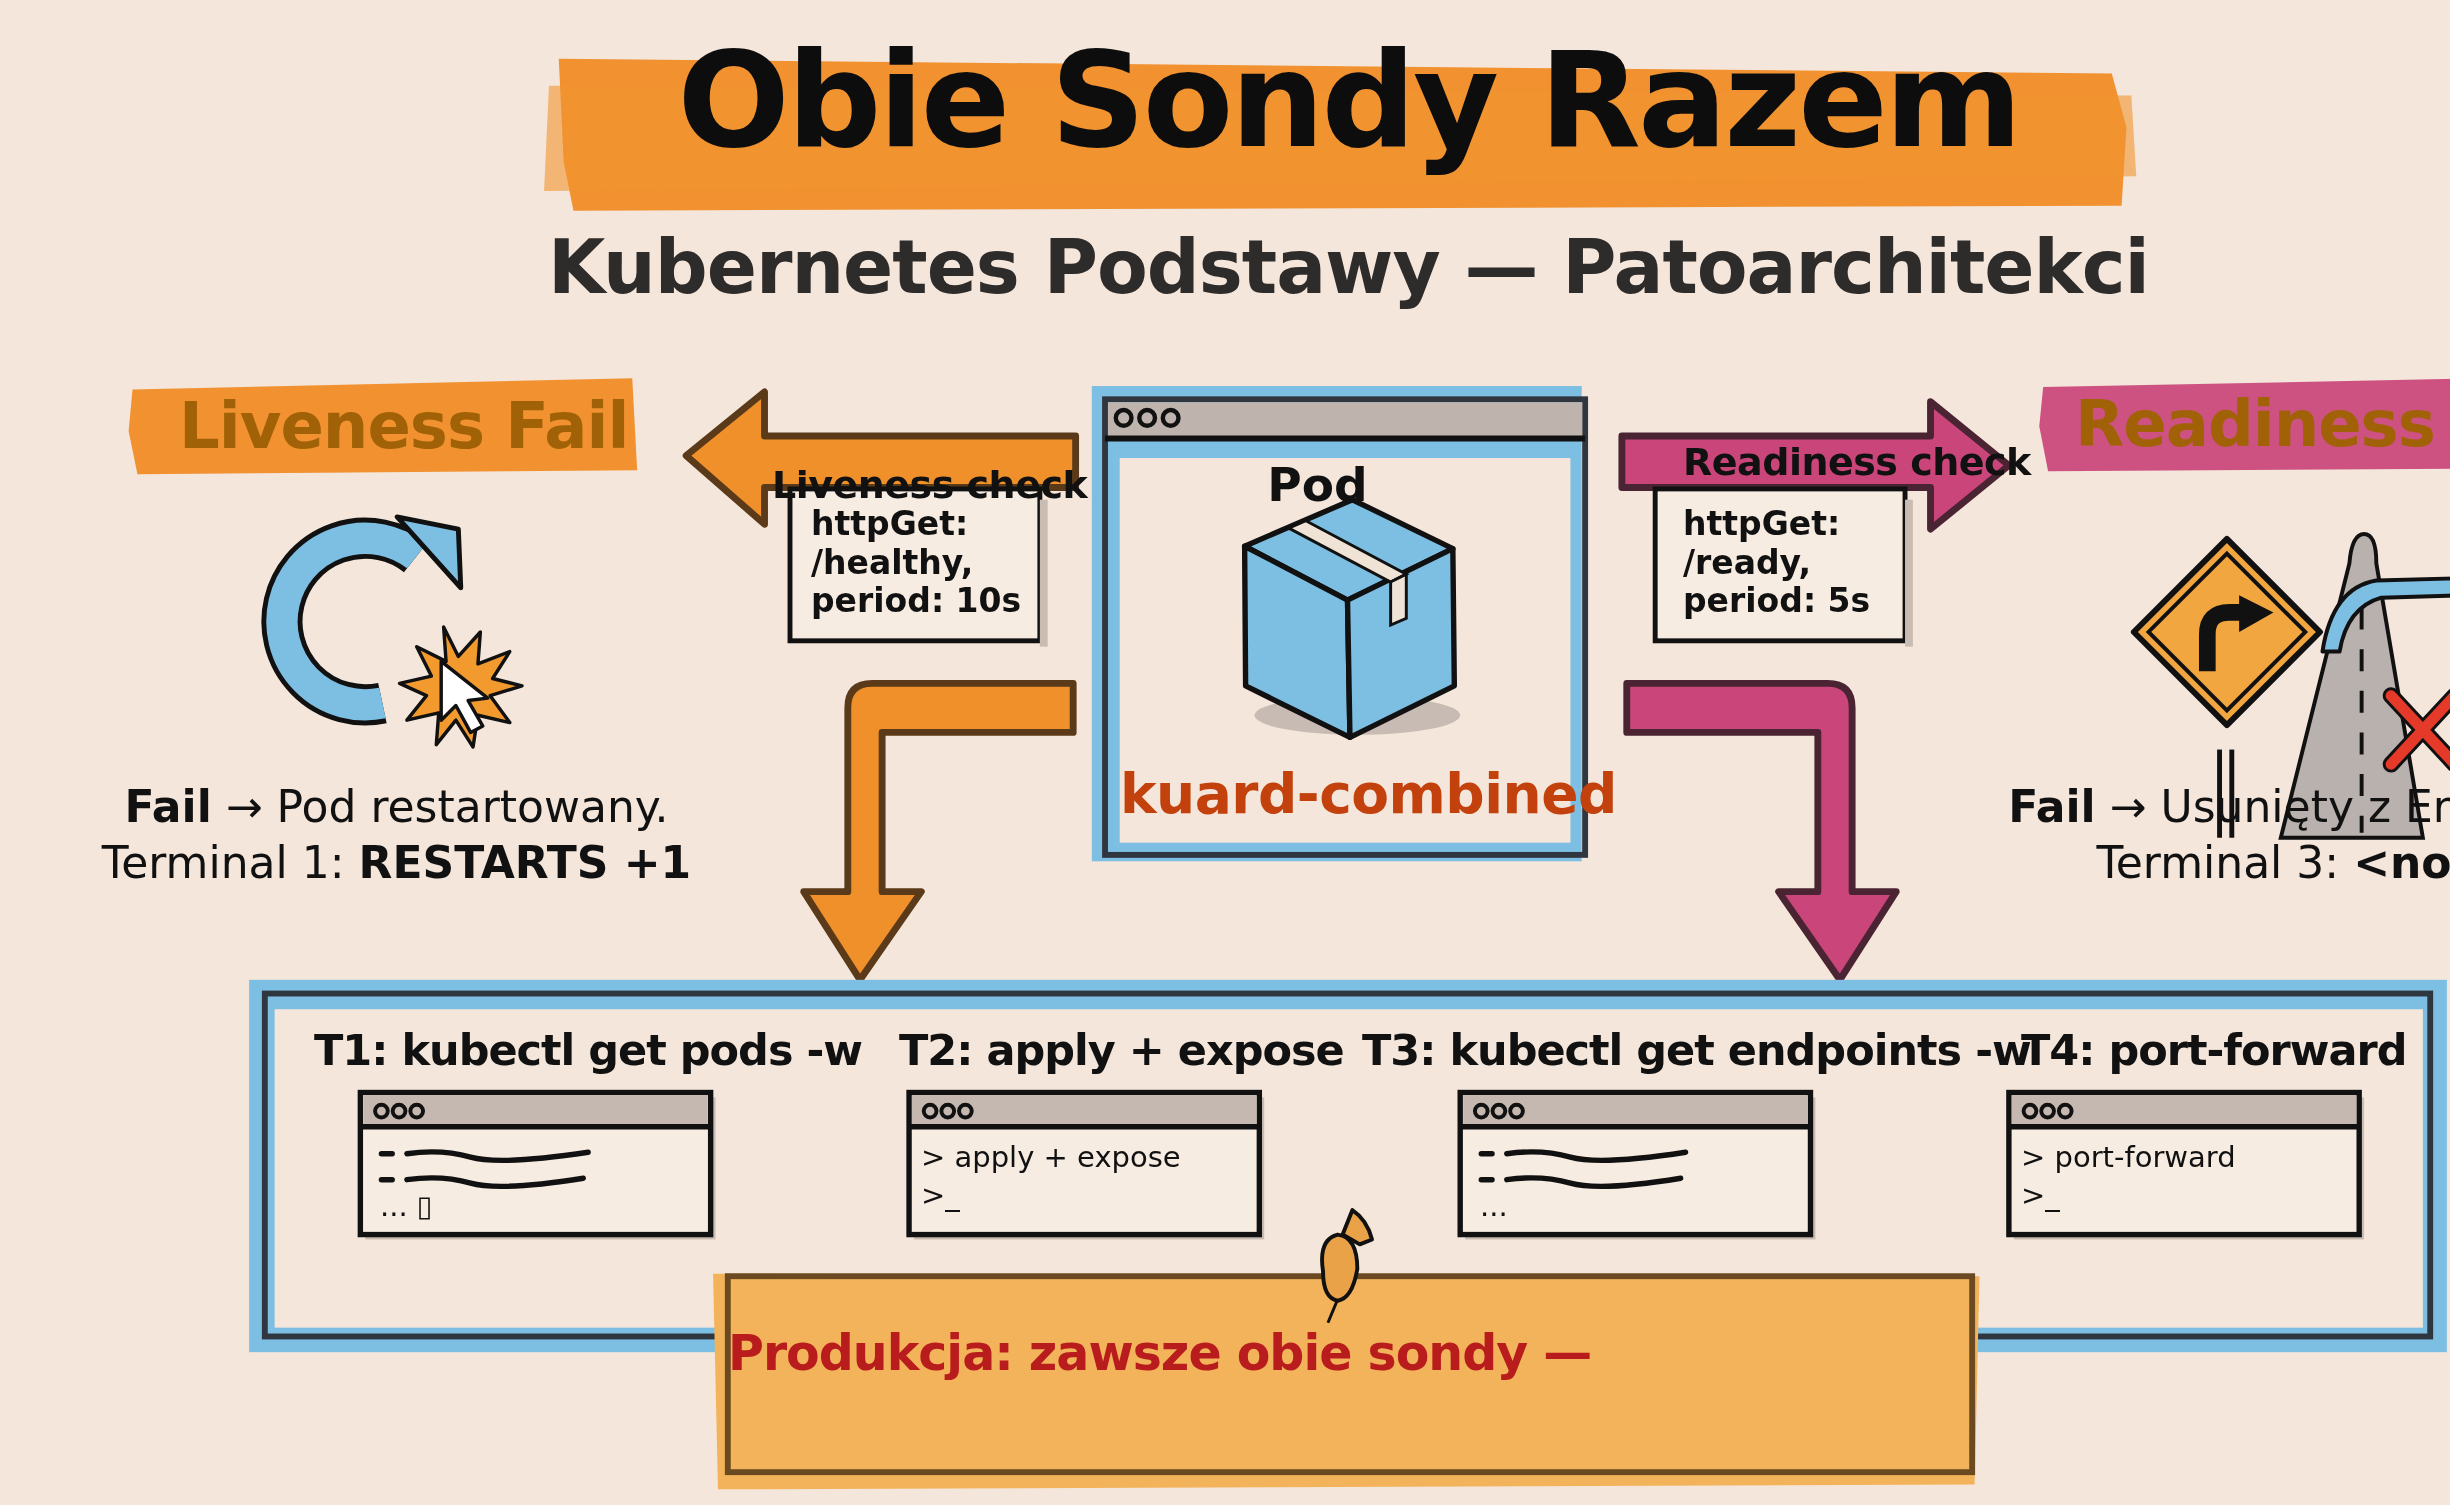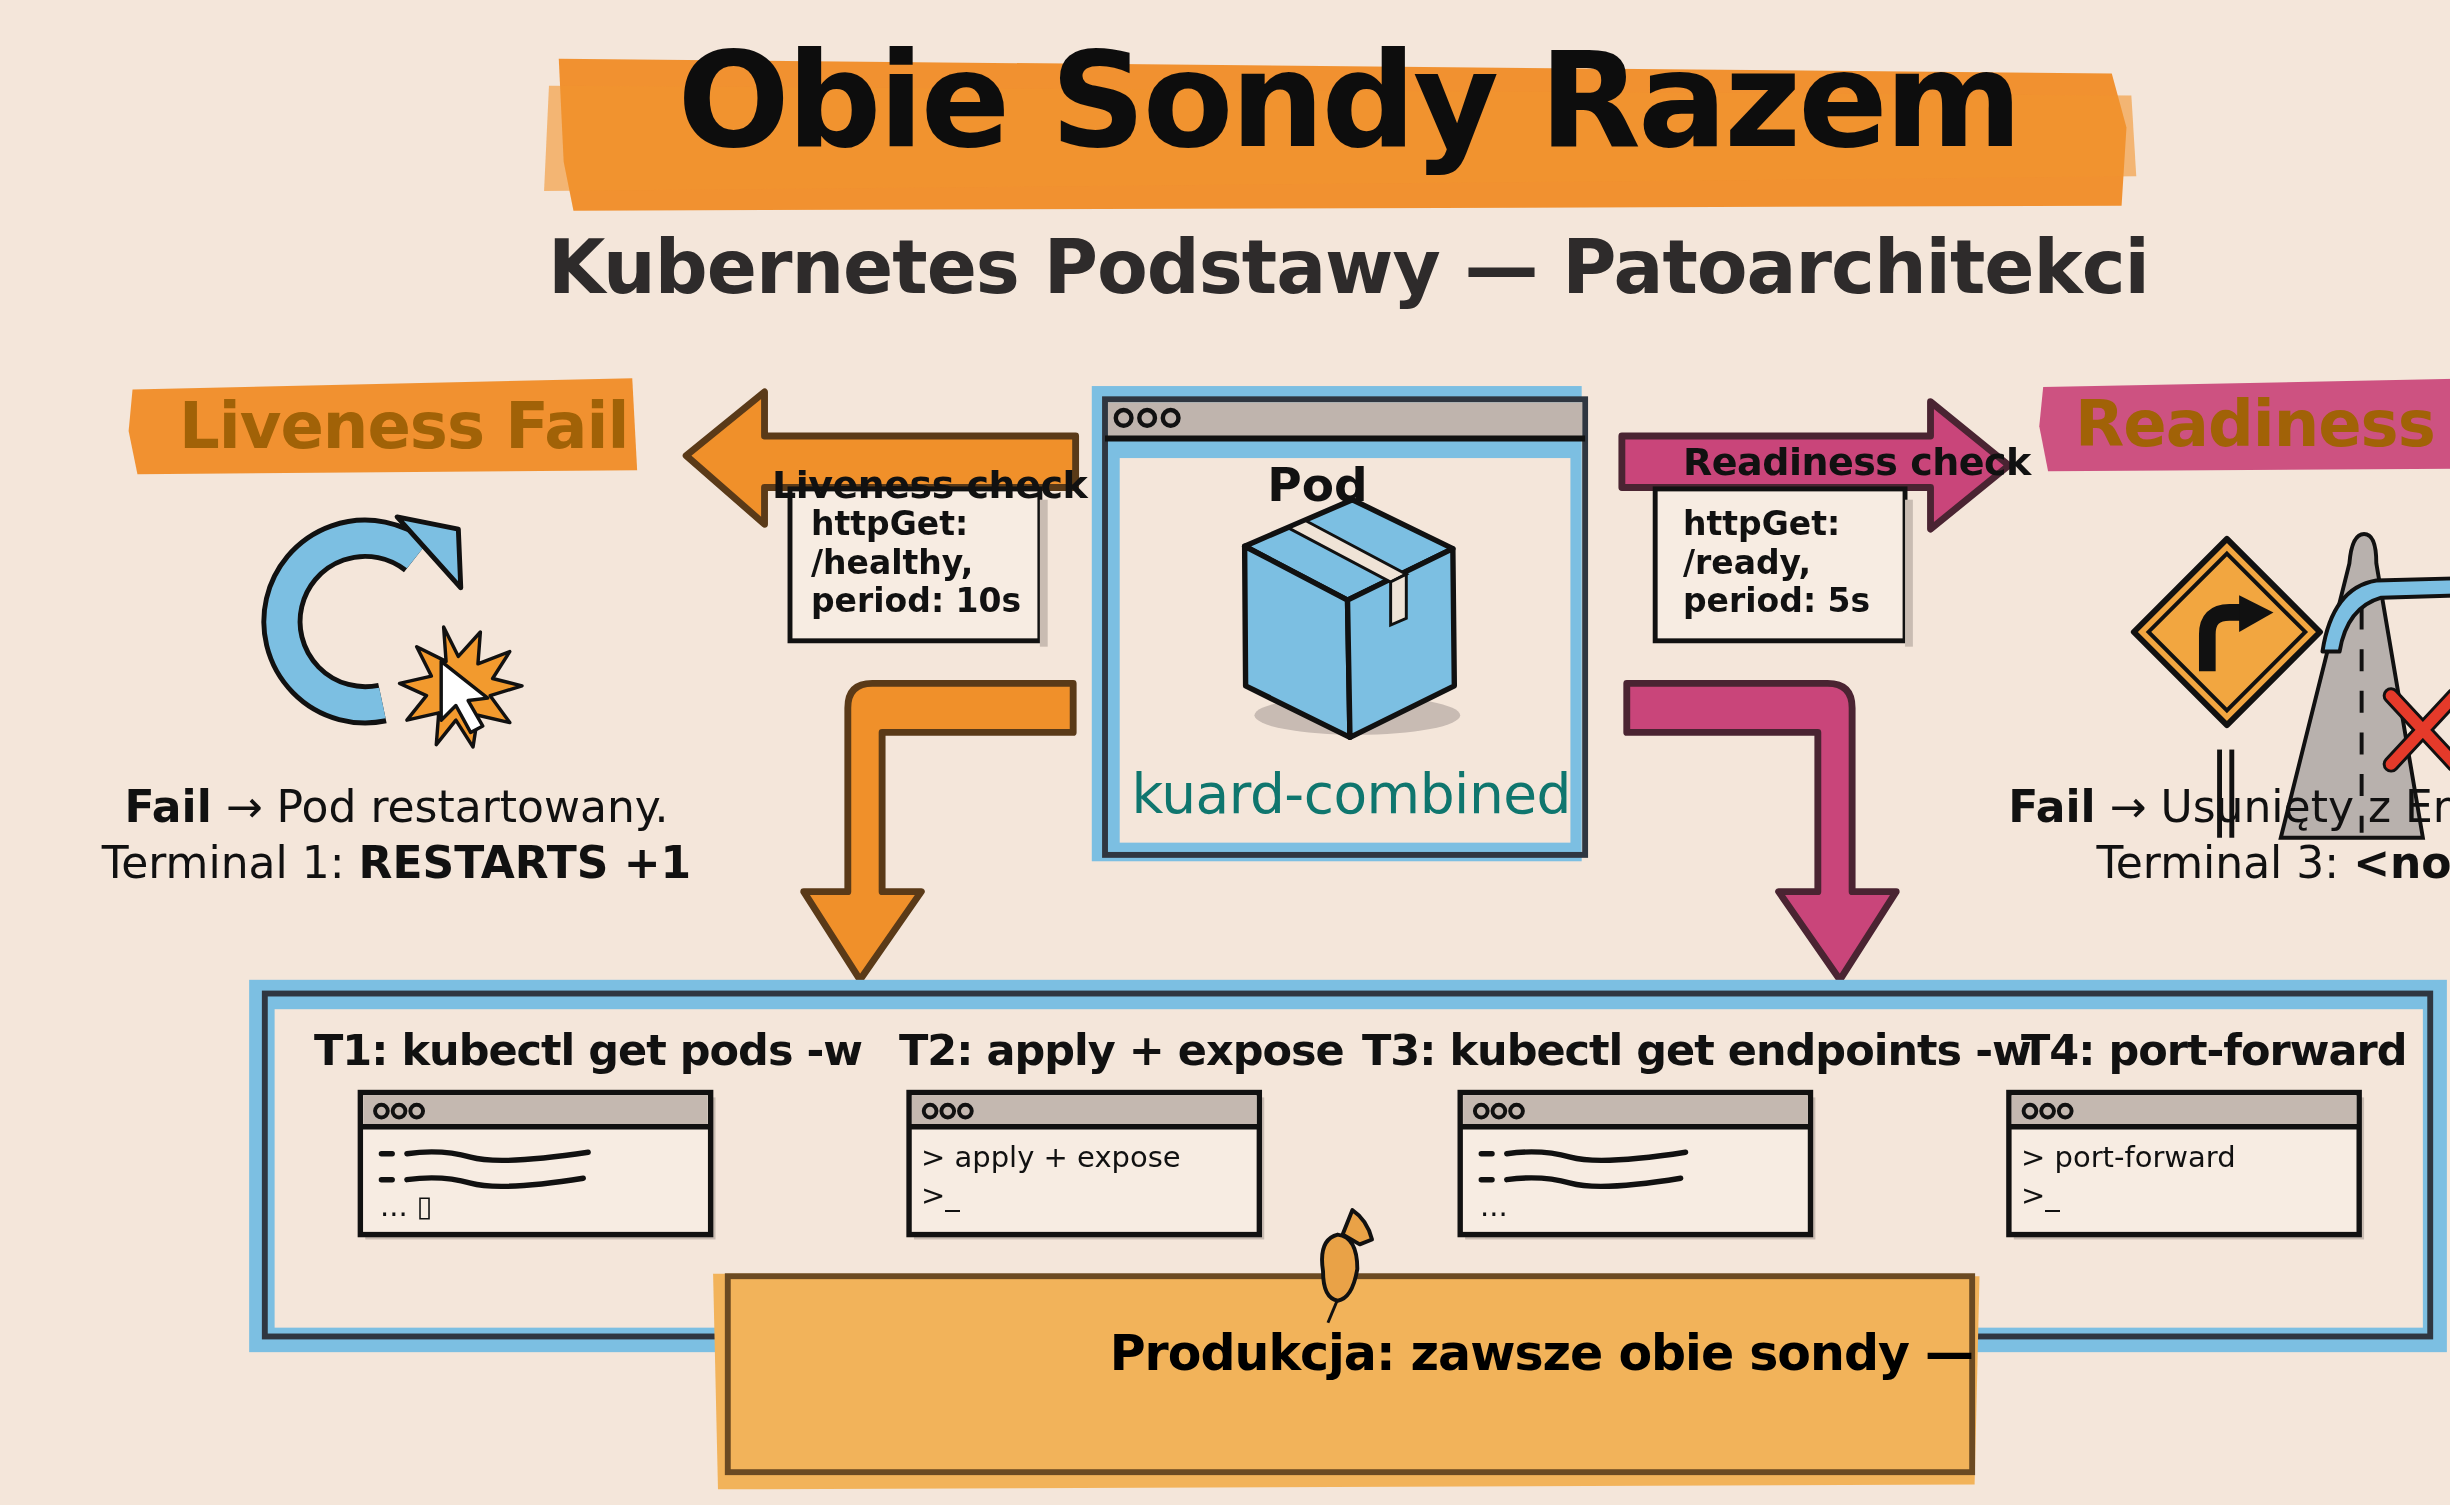--- a/index.html
+++ b/index.html
@@ -19,26 +19,26 @@
   }
   .subtitle {
     left:0; width:2697px; top:230px; text-align:center;
     font-size:74px; font-weight:bold; color:#2e2b2b; letter-spacing:-1px;
     line-height:1;
   }
   .side-title { font-size:64px; font-weight:bold; color:#a16207; letter-spacing:-1px; line-height:1; white-space:nowrap; }
   .arrow-label { font-size:38px; font-weight:bold; color:#111; white-space:nowrap; line-height:1; letter-spacing:-0.5px; }
   .probe-text { font-size:33px; font-weight:bold; color:#111; line-height:1.17; white-space:pre; }
   .pod-label { font-size:47px; font-weight:bold; color:#111; text-align:center; line-height:1; }
-  .pod-name { font-size:55px; font-weight:normal; color:#0f766e; text-align:right; line-height:1; letter-spacing:-0.5px; white-space:nowrap; }
+  .pod-name { font-size:55px; font-weight:bold; color:#c2410c; text-align:center; line-height:1; letter-spacing:-0.5px; white-space:nowrap; }
   .caption { font-size:44px; color:#111; line-height:1.28; text-align:center; white-space:nowrap; }
   .caption b { font-weight:bold; }
   .term-title { font-size:43px; font-weight:bold; color:#111; white-space:nowrap; line-height:1; letter-spacing:-1px; }
   .term-line { font-size:29px; color:#111; white-space:pre; line-height:1.3; font-family:"DejaVu Sans", sans-serif; }
-  .note-text { font-size:49px; font-weight:bold; color:#000000; text-align:right; line-height:1.25; letter-spacing:-1px; white-space:nowrap; }
+  .note-text { font-size:49px; font-weight:bold; color:#b91c1c; text-align:left; line-height:1.25; letter-spacing:-1px; white-space:nowrap; }
 </style>
 </head>
 <body>
 
 <svg class="canvas" width="2697" height="1505" viewBox="0 0 5504 3072">
 
   <g>
     <path d="M1140 120 L4310 150 L4340 260 L4330 420 L1170 430 L1150 330 Z" fill="#f08a22" opacity="0.92"></path>
     <path d="M1120 175 L4350 195 L4360 360 L1110 390 Z" fill="#f2952f" opacity="0.6"></path>
   </g>

